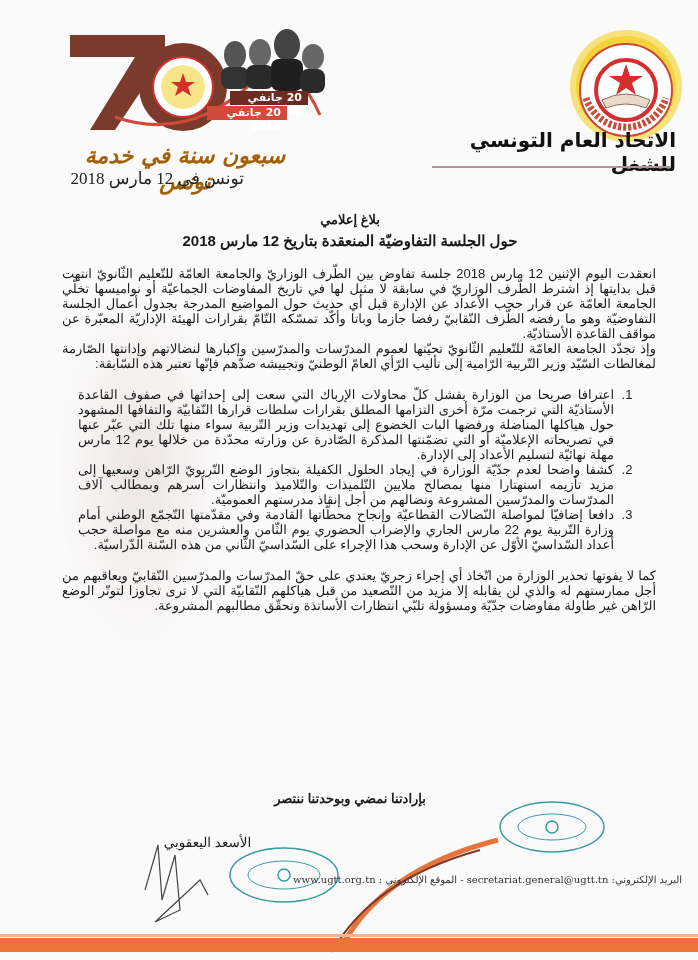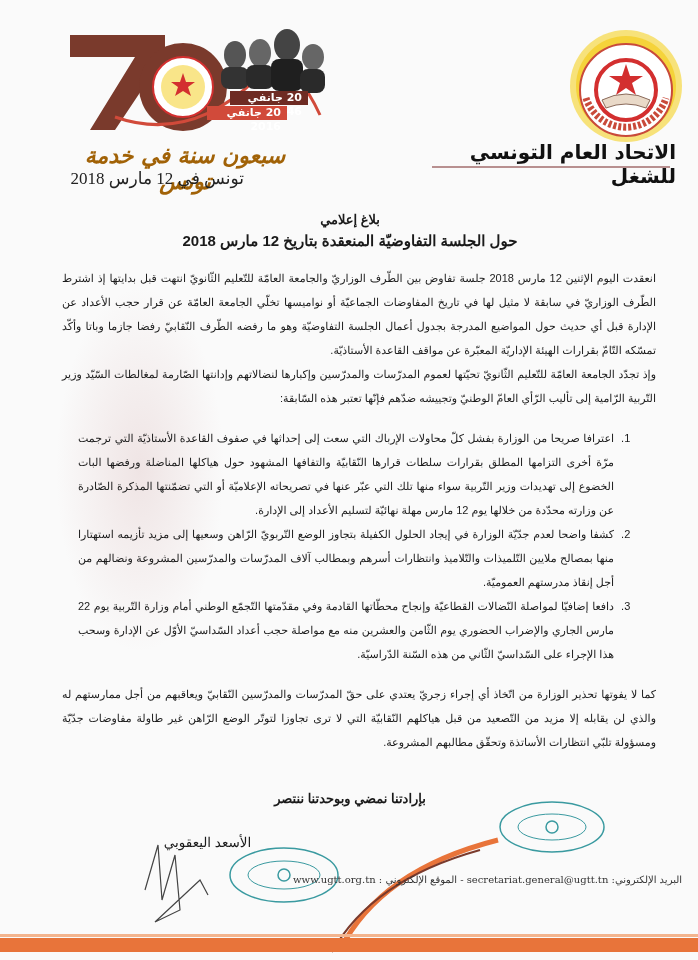--- a/index.html
+++ b/index.html
@@ -12,21 +12,21 @@
   .page-shade {
     position:absolute; left:0; top:0; width:698px; height:960px;
     background: radial-gradient(ellipse 120px 260px at 140px 470px, rgba(200,150,150,0.22), rgba(255,255,255,0) 70%);
     pointer-events:none;
   }
   
   .ugtt-logo { position:absolute; left:568px; top:28px; width:116px; height:116px; }
   .org-name {
     position:absolute; right:22px; top:128px; width:270px;
     direction:rtl; text-align:right;
-    font-family:"DejaVu Sans", sans-serif; font-weight:bold; font-size:20px; color:#111;margin-top:12px;
+    font-family:"DejaVu Sans", sans-serif; font-weight:bold; font-size:20px; color:#111;
   }
   .org-underline { position:absolute; left:432px; top:166px; width:238px; height:2px; background:#b89090; }
 
   
   .seventy { position:absolute; left:55px; top:25px; width:270px; height:110px; }
   .date-badge {
     position:absolute; height:14px; line-height:14px; padding:0 6px;
     color:#fff; font-size:11px; font-weight:bold; direction:rtl;
     font-family:"DejaVu Sans", sans-serif;
   }
@@ -50,21 +50,21 @@
   }
   .doc-title {
     position:absolute; left:120px; top:232px; width:460px; text-align:center;
     direction:rtl; font-family:"Liberation Sans", sans-serif; font-weight:bold; font-size:15px;
   }
 
   
   .body-text {
     position:absolute; left:62px; top:266px; width:594px;
     direction:rtl; text-align:justify;
-    font-family:"Liberation Sans", sans-serif; font-size:11px; line-height:24px; color:#1c1c1c;
+    font-family:"Liberation Sans", sans-serif; font-size:13px; line-height:15px; color:#1c1c1c;
   }
   .body-text p { margin:0; }
   .body-text ol { margin:16px; padding:0 22px 0 0; }
   .body-text li { margin:0; padding-right:4px; }
 
   .motto {
     position:absolute; left:200px; top:791px; width:300px; text-align:center; direction:rtl;
     font-family:"Liberation Sans", sans-serif; font-weight:bold; font-size:13px;
   }
 

